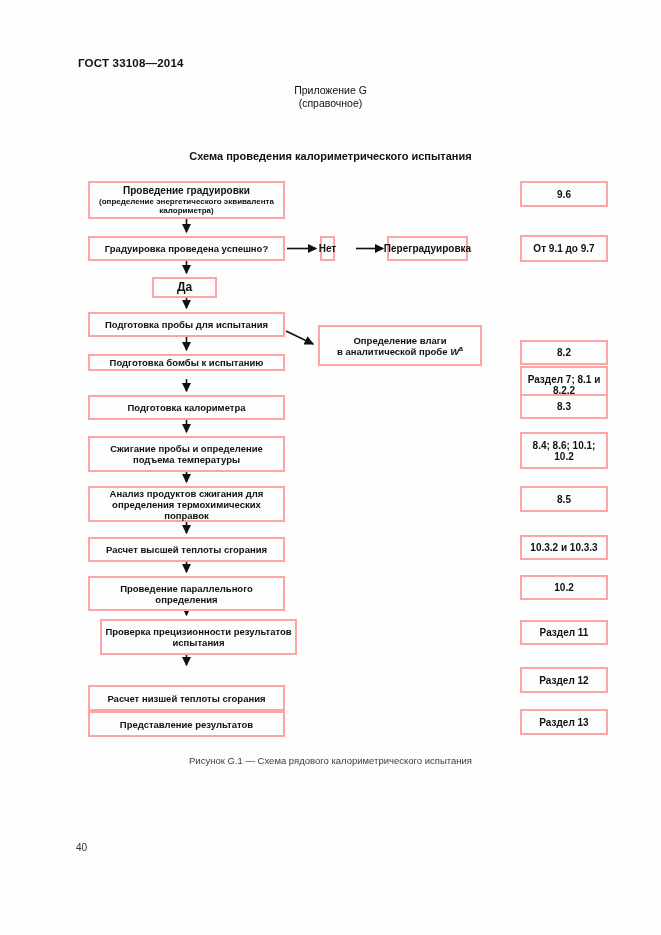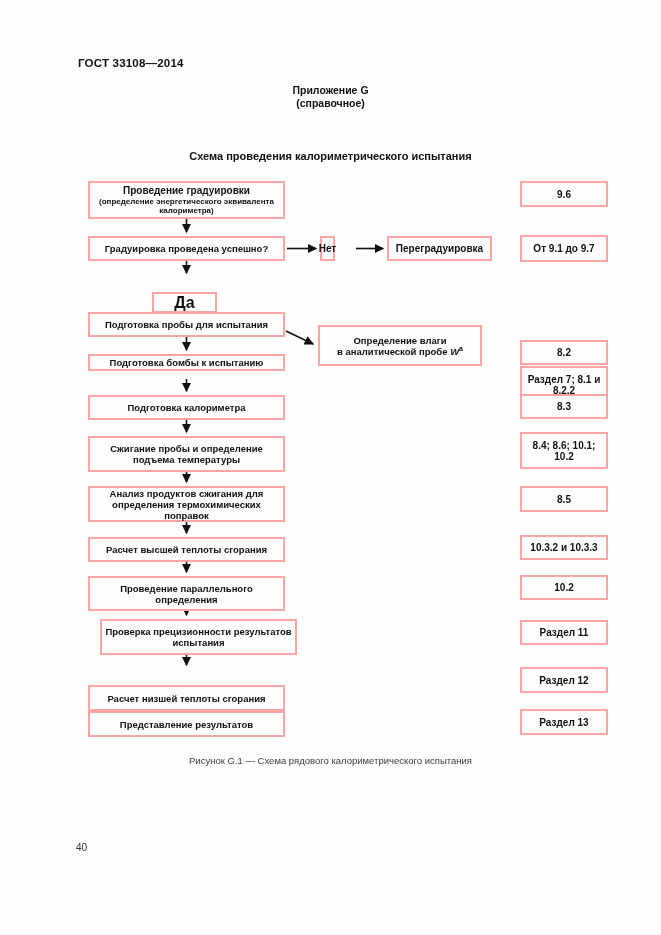--- a/index.html
+++ b/index.html
@@ -10,21 +10,21 @@
     color:#111;
     position:relative;
     overflow:hidden;
   }
   .doc-header{
     position:absolute;left:78px;top:57px;
     font-size:11.5px;font-weight:bold;letter-spacing:.2px;
   }
   .appendix{
     position:absolute;left:0;top:84px;width:100%;
-    text-align:center;font-weight:bold;font-size:10.5px;line-height:13px;
+    text-align:center;font-weight:normal;font-size:10.5px;line-height:13px;
   }
   .chart-title{
     position:absolute;left:0;top:150px;width:100%;
     text-align:center;font-weight:bold;font-size:11px;
   }
   .flowchart{position:absolute;left:0;top:0;width:661px;height:935px;}
   .flowchart svg{position:absolute;left:0;top:0;pointer-events:none;}
   .fbox{
     position:absolute;
     border:2px solid #fca5a5;
@@ -90,24 +90,24 @@
   </svg>
 
   <div class="fbox main" style="top:181px;height:38px;">
     <span class="l1">Проведение градуировки</span>
     <span class="sub">(определение энергетического эквивалента калориметра)</span>
   </div>
   <div class="fbox ref" style="top:181px;height:26px;">9.6</div>
 
   <div class="fbox main" style="top:236px;height:25px;">Градуировка проведена успешно?</div>
   <div class="fbox" style="left:320px;width:15px;top:236px;height:25px;font-size:10px;">Нет</div>
-  <div class="fbox" style="left:387px;width:105px;top:236px;height:25px;font-size:10px;">Переградуировка</div>
+  <div class="fbox" style="left:387px;width:81px;top:236px;height:25px;font-size:10px;">Переградуировка</div>
   <div class="fbox ref" style="top:235px;height:27px;">От 9.1 до 9.7</div>
 
-  <div class="fbox" style="left:152px;width:65px;top:292px;height:21px;font-size:16px;">Да</div>
+  <div class="fbox" style="left:152px;width:65px;top:277px;height:21px;font-size:12px;">Да</div>
 
   <div class="fbox main" style="top:312px;height:25px;">Подготовка пробы для испытания</div>
   <div class="fbox ref" style="top:322px;height:37px;margin-top:44px;">Раздел 7; 8.1 и 8.2.2</div>
 
   <div class="fbox" style="left:318px;width:164px;top:325px;height:41px;">
     <span>Определение влаги</span>
     <span><span>в аналитической пробе </span><span class="wvar">W</span><sup>a</sup></span>
   </div>
 
   <div class="fbox main" style="top:354px;height:17px;">Подготовка бомбы к испытанию</div>

